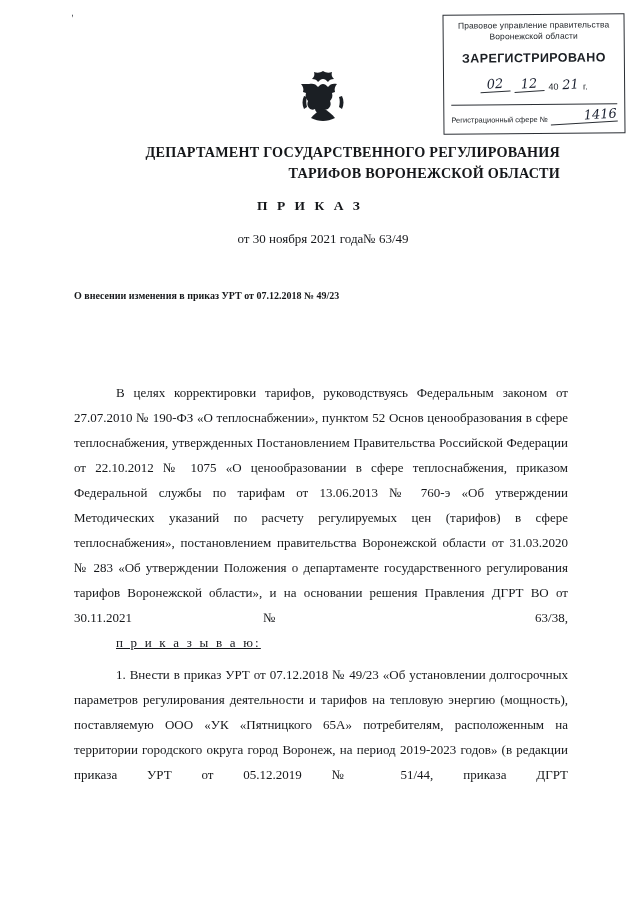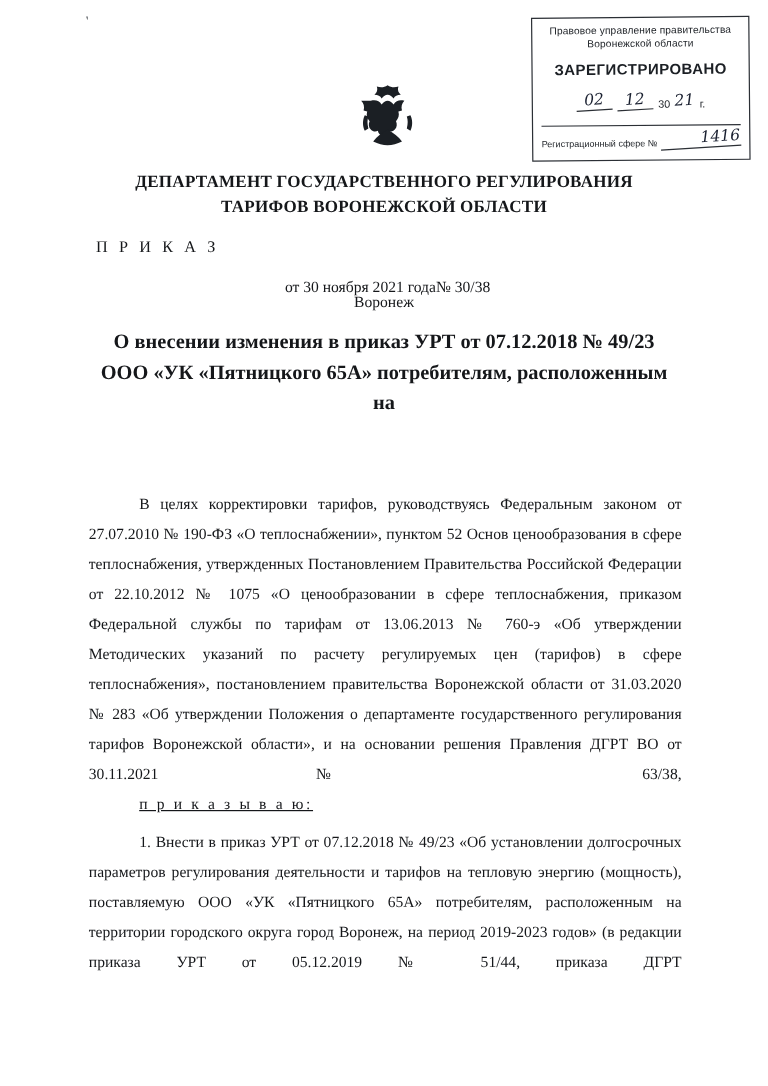--- a/index.html
+++ b/index.html
@@ -105,34 +105,34 @@
     width: 52px;
     height: 58px;
   }
 
   
   .dept-title {
     position: absolute;
     left: 80px;
     top: 142px;
     width: 480px;
-    text-align: center;
+    text-align: right;
     font-size: 14.2px;
     font-weight: 700;
     line-height: 1.45;
     letter-spacing: 0.2px;
   }
   .order-word {
     position: absolute;
-    left: 80px;
+    left: 70px;
     top: 198px;
     width: 480px;
-    text-align: left;
+    text-align: center;
     font-size: 13.5px;
-    font-weight: 400;
+    font-weight: 700;
     letter-spacing: 3px;
   }
 
   .meta-row {
     position: absolute;
     left: 88px;
     top: 231px;
     width: 470px;
     display: flex;
     justify-content: center;
@@ -143,38 +143,37 @@
     left: 80px;
     top: 244px;
     width: 480px;
     text-align: center;
     font-size: 13px;
   }
 
   .subject {
     position: absolute;
     left: 74px;
-    top: 272px;
+    top: 288px;
     width: 492px;
-    text-align: center;
-    font-size: 17px;
+    text-align: left;
+    font-size: 10px;
     font-weight: 700;
     line-height: 1.5;
   }
 
   
   .body-text {
     position: absolute;
     left: 74px;
     top: 381px;
     width: 494px;
     font-size: 13px;
     line-height: 1.92;
     text-align: justify;
-    margin-top: 27px;
   }
   .body-text p {
     margin: 0 0 0 0;
     text-indent: 42px;
     text-align: justify;
     text-align-last: left;
   }
   .body-text p.justify-all {
     text-align-last: justify;
   }
@@ -196,21 +195,21 @@
 <div class="page">
 
   <div class="stray-mark">'</div>
 
   <div class="stamp">
     <div class="stamp-line1">Правовое управление правительства Воронежской области</div>
     <div class="stamp-title">ЗАРЕГИСТРИРОВАНО</div>
     <div class="stamp-date-row">
       <span class="stamp-underline stamp-hand">02</span>
       <span class="stamp-underline stamp-hand">12</span>
-      <span>30</span>
+      <span>40</span>
       <span class="stamp-hand">21</span>
       <span>г.</span>
     </div>
     <div class="stamp-reg-row">
       <span>Регистрационный сфере №</span>
       <span class="stamp-reg-num stamp-hand">1416</span>
     </div>
   </div>
 
   <div class="emblem">
@@ -224,27 +223,25 @@
       </g>
     </svg>
   </div>
 
   <div class="dept-title">ДЕПАРТАМЕНТ ГОСУДАРСТВЕННОГО РЕГУЛИРОВАНИЯ ТАРИФОВ ВОРОНЕЖСКОЙ ОБЛАСТИ</div>
 
   <div class="order-word">П Р И К А З</div>
 
   <div class="meta-row">
     <span>от 30 ноября 2021 года</span>
-    <span>№ 30/38</span>
-  </div>
-  <div class="city">Воронеж</div>
+    <span>№ 63/49</span>
+  </div>
 
   <div class="subject">
     <div>О внесении изменения в приказ УРТ от 07.12.2018 № 49/23</div>
-    <div>ООО «УК «Пятницкого 65А» потребителям, расположенным на</div>
   </div>
 
   <div class="body-text">
     <p class="justify-all">В целях корректировки тарифов, руководствуясь Федеральным законом от 27.07.2010 № 190-ФЗ «О теплоснабжении», пунктом 52 Основ ценообразования в сфере теплоснабжения, утвержденных Постановлением Правительства Российской Федерации от 22.10.2012 № 1075 «О ценообразовании в сфере теплоснабжения, приказом Федеральной службы по тарифам от 13.06.2013 № 760-э «Об утверждении Методических указаний по расчету регулируемых цен (тарифов) в сфере теплоснабжения», постановлением правительства Воронежской области от 31.03.2020 № 283 «Об утверждении Положения о департаменте государственного регулирования тарифов Воронежской области», и на основании решения Правления  ДГРТ ВО от 30.11.2021 № 63/38,</p>
     <span class="cmd-word">п р и к а з ы в а ю:</span>
     <span class="gap"></span>
     <p class="justify-all">1. Внести в приказ УРТ от 07.12.2018 № 49/23 «Об установлении долгосрочных параметров регулирования деятельности и тарифов на тепловую энергию (мощность), поставляемую ООО «УК «Пятницкого 65А» потребителям, расположенным на территории городского округа город Воронеж, на период 2019-2023 годов» (в редакции приказа УРТ от 05.12.2019 № 51/44, приказа ДГРТ</p>
   </div>
 
 </div>

